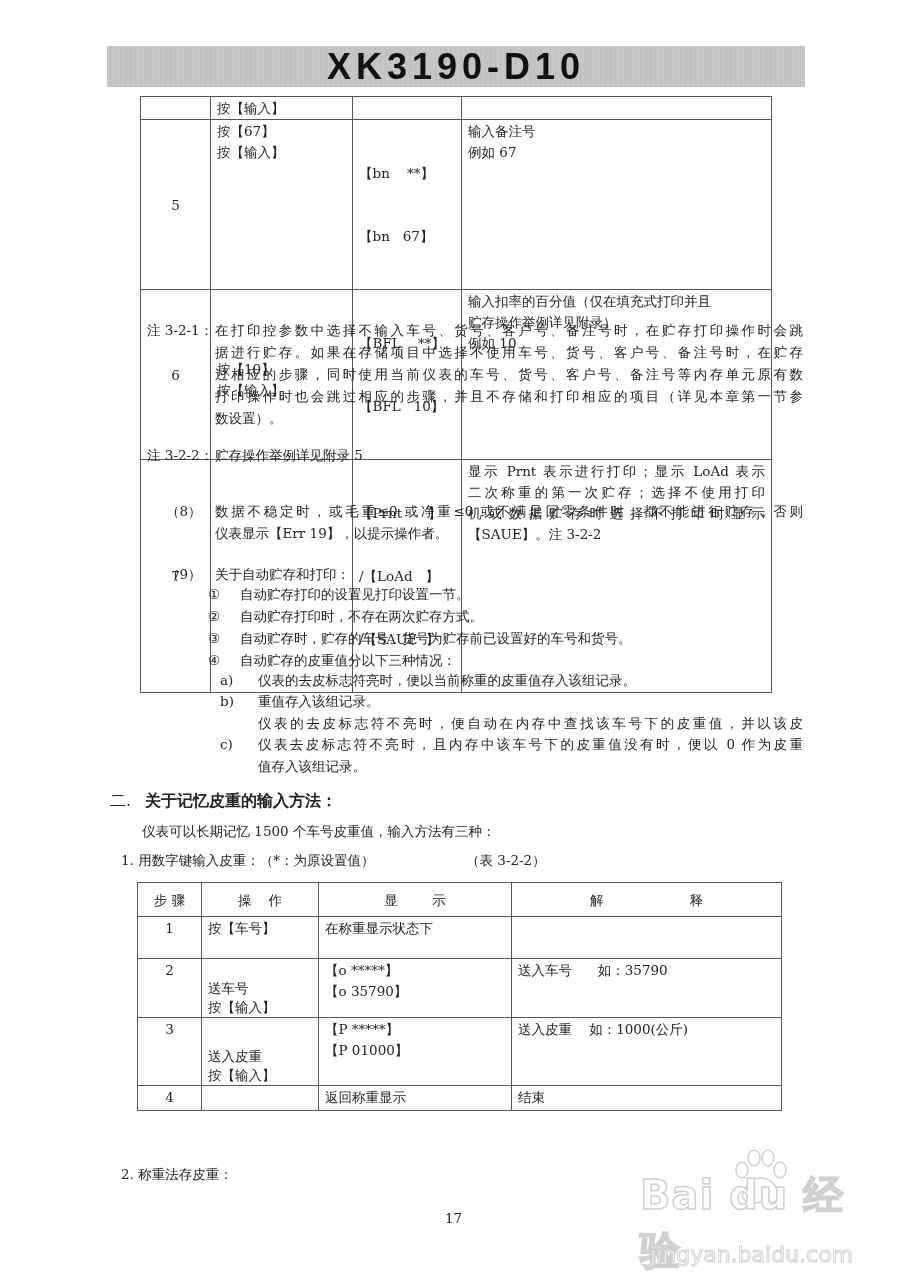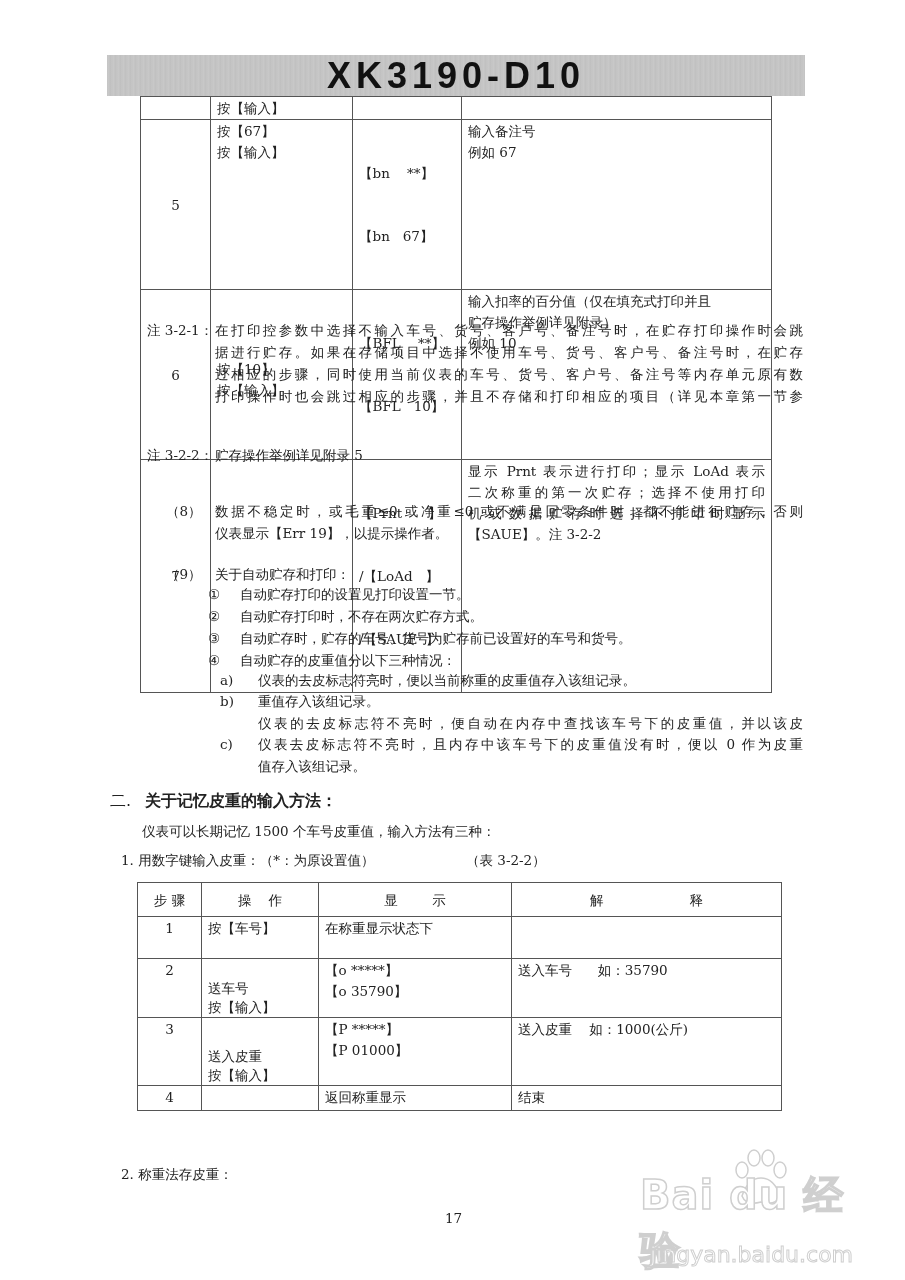--- a/index.html
+++ b/index.html
@@ -3,21 +3,21 @@
 <meta charset="utf-8">
 <style>
   html, body { margin: 0; padding: 0; background: #ffffff; }
   body {
     width: 905px; height: 1280px; position: relative; overflow: hidden;
     font-family: "DejaVu Serif", "Liberation Serif", serif;
     color: #222;
     font-size: 13.5px;
   }
   .hdr {
-    position: absolute; left: 107px; top: 55px; width: 698px; height: 41px;
+    position: absolute; left: 107px; top: 46px; width: 698px; height: 41px;
     background: repeating-linear-gradient(90deg, #c4c4c4 0px, #c9c9c9 2px, #bfbfbf 3px, #c6c6c6 5px);
     display: flex; align-items: center; justify-content: center;
   }
   .hdr-title {
     font-family: "Liberation Sans", "DejaVu Sans", sans-serif;
     font-weight: bold; font-size: 36px; letter-spacing: 5px; color: #111;
     line-height: 1;
   }
   table.t {
     position: absolute; border-collapse: collapse;
@@ -116,20 +116,21 @@
   </tr>
 </tbody>
   </table>
 
 <div class="abs" style="left:147px; top:319px;">注 3-2-1：</div>
 <div class="abs" style="left:215px; top:319px; width:588px;">
   <span class="line just">在打印控参数中选择不输入车号、货号、客户号、备注号时，在贮存打印操作时会跳</span>
   <span class="line just">据进行贮存。如果在存储项目中选择不使用车号、货号、客户号、备注号时，在贮存</span>
   <span class="line just">过相应的步骤，同时使用当前仪表的车号、货号、客户号、备注号等内存单元原有数</span>
   <span class="line just">打印操作时也会跳过相应的步骤，并且不存储和打印相应的项目（详见本章第一节参</span>
+  <span class="line">数设置）。</span>
 </div>
 
 <div class="abs" style="left:147px; top:444px;">注 3-2-2：</div>
 <div class="abs" style="left:215px; top:444px;">贮存操作举例详见附录 5</div>
 
 <div class="abs" style="left:166px; top:500px;">（8）</div>
 <div class="abs" style="left:215px; top:500px; width:588px;">
   <span class="line just">数据不稳定时，或毛重≤0 或净重≤0 或不满足回零条件时，都不能进行贮存，否则</span>
   <span class="line">仪表显示【Err    19】，以提示操作者。</span>
 </div>

